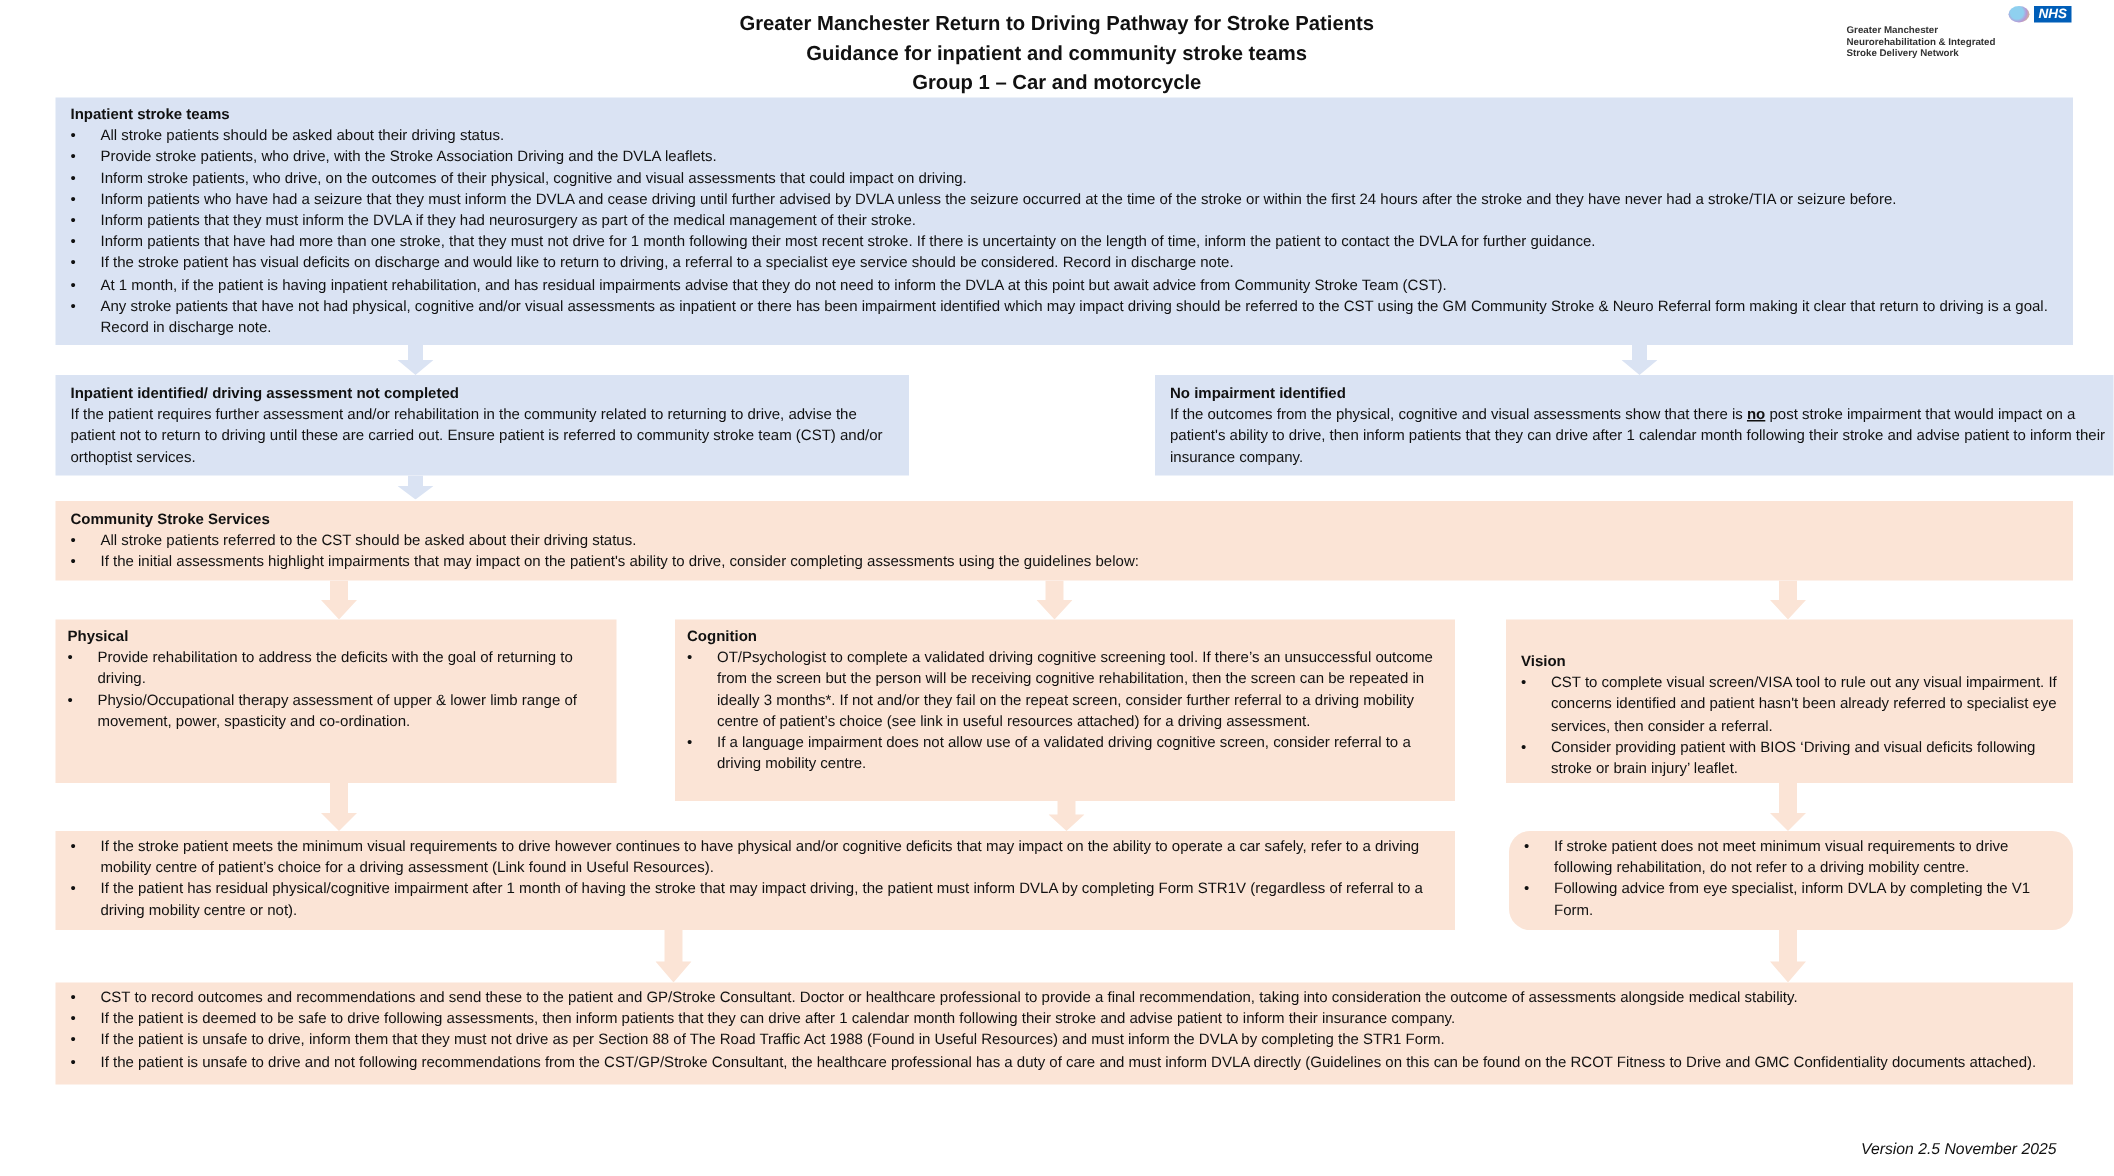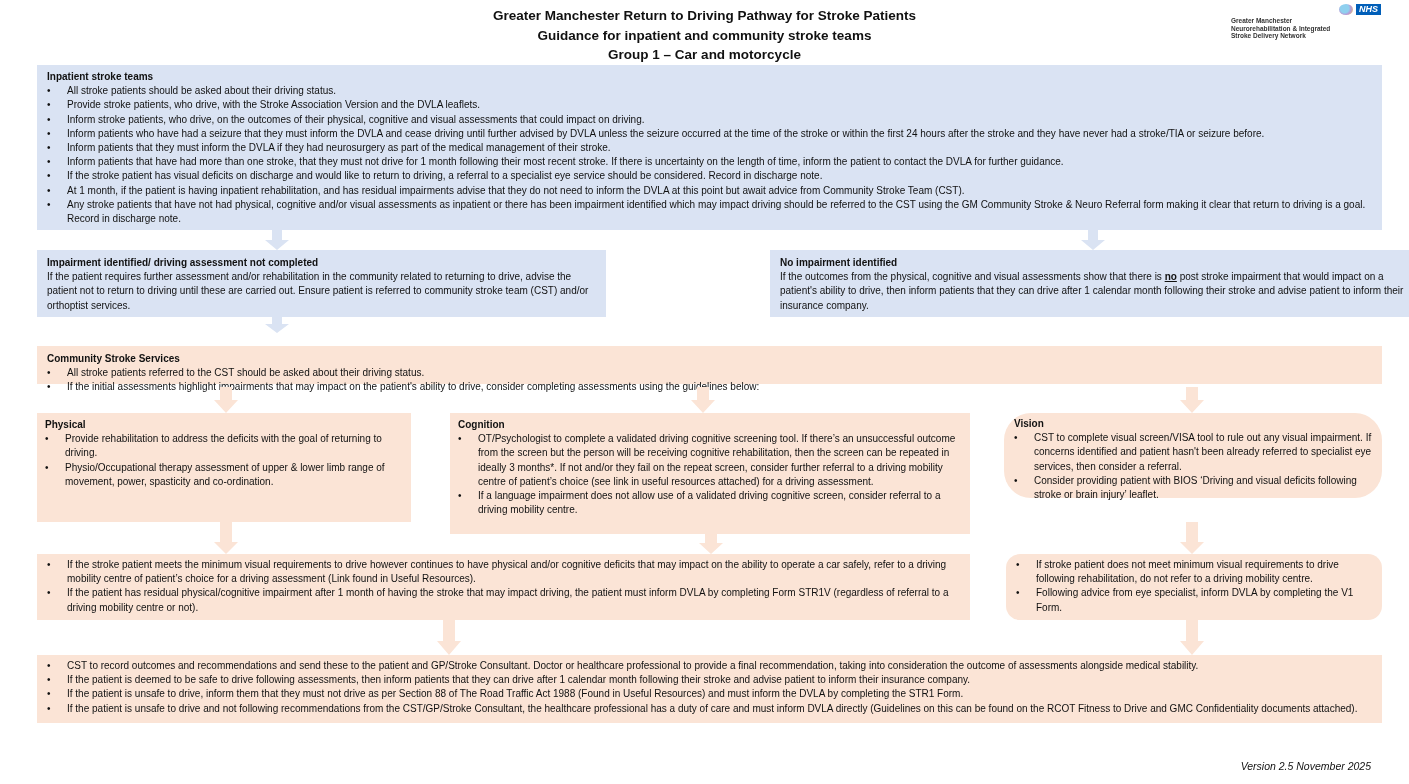--- a/index.html
+++ b/index.html
@@ -37,53 +37,53 @@
   </div>
   <div>Greater Manchester</div>
   <div>Neurorehabilitation &amp; Integrated</div>
   <div>Stroke Delivery Network</div>
 </div>
 
 <div class="box blue" style="left:37px; top:65px; width:1345px; height:165px; padding:5px 10px 0 10px; font-size:10px; line-height:14.2px;">
   <div class="head">Inpatient stroke teams</div>
   <ul>
     <li>All stroke patients should be asked about their driving status.</li>
-    <li>Provide stroke patients, who drive, with the Stroke Association Version and the DVLA leaflets.</li>
+    <li>Provide stroke patients, who drive, with the Stroke Association Driving and the DVLA leaflets.</li>
     <li>Inform stroke patients, who drive, on the outcomes of their physical, cognitive and visual assessments that could impact on driving.</li>
     <li>Inform patients who have had a seizure that they must inform the DVLA and cease driving until further advised by DVLA unless the seizure occurred at the time of the stroke or within the first 24 hours after the stroke and they have never had a stroke/TIA or seizure before.</li>
     <li>Inform patients that they must inform the DVLA if they had neurosurgery as part of the medical management of their stroke.</li>
     <li>Inform patients that have had more than one stroke, that they must not drive for 1 month following their most recent stroke.  If there is uncertainty on the length of time, inform the patient to contact the DVLA for further guidance.</li>
     <li>If the stroke patient has visual deficits on discharge and would like to return to driving, a referral to a specialist eye service should be considered. Record in discharge note.</li>
     <li>At 1 month, if the patient is having inpatient rehabilitation, and has residual impairments advise that they do not need to inform the DVLA at this point but await advice from Community Stroke Team (CST).</li>
     <li>Any stroke patients that have not had physical, cognitive and/or visual assessments as inpatient or there has been impairment identified which may impact driving should be referred to the CST using the GM Community Stroke &amp; Neuro Referral form making it clear that return to driving is a goal. Record in discharge note.</li>
   </ul>
 </div>
 
 <svg style="position:absolute; left:265px; top:230px;" width="24" height="20">
     <path d="M7 0 H17 V10 H24 L12 20 L0 10 H7 Z" fill="#dae3f3"></path>
   </svg>
 <svg style="position:absolute; left:1081px; top:230px;" width="24" height="20">
     <path d="M7 0 H17 V10 H24 L12 20 L0 10 H7 Z" fill="#dae3f3"></path>
   </svg>
 
 <div class="box blue" style="left:37px; top:250px; width:569px; height:67px; padding:6px 10px;">
-  <div class="head">Impairment identified/ driving assessment not completed</div>
+  <div class="head">Inpatient identified/ driving assessment not completed</div>
   <div>If the patient requires further assessment and/or rehabilitation in the community related to returning to drive, advise the patient not to return to driving until these are carried out. Ensure patient is referred to community stroke team (CST) and/or orthoptist services.</div>
 </div>
 
 <div class="box blue" style="left:770px; top:250px; width:648px; height:67px; padding:6px 10px;">
   <div class="head">No impairment identified</div>
   <div><span>If the outcomes from the physical, cognitive and visual assessments show that there is </span><u><b>no</b></u><span> post stroke impairment that would impact on a patient's ability to drive, then inform patients that they can drive after 1 calendar month following their stroke and advise patient to inform their insurance company.</span></div>
 </div>
 
 <svg style="position:absolute; left:265px; top:317px;" width="24" height="16">
     <path d="M7 0 H17 V7 H24 L12 16 L0 7 H7 Z" fill="#dae3f3"></path>
   </svg>
 
-<div class="box peach" style="left:37px; top:334px; width:1345px; height:38px; padding:6px 10px;margin-top:12px;">
+<div class="box peach" style="left:37px; top:334px; width:1345px; height:53px; padding:6px 10px;">
   <div class="head">Community Stroke Services</div>
   <ul>
     <li>All stroke patients referred to the CST should be asked about their driving status.</li>
     <li>If the initial  assessments highlight impairments that may impact on the patient's ability to drive, consider completing assessments using the guidelines below:</li>
   </ul>
 </div>
 
 <svg style="position:absolute; left:214px; top:387px;" width="24" height="26">
     <path d="M6 0 H18 V13 H24 L12 26 L0 13 H6 Z" fill="#fbe4d6"></path>
   </svg>
@@ -103,21 +103,21 @@
 </div>
 
 <div class="box peach" style="left:450px; top:413px; width:520px; height:121px; padding:5px 8px;">
   <div class="head">Cognition</div>
   <ul>
     <li>OT/Psychologist to complete a validated driving cognitive screening tool. If there’s an unsuccessful outcome from the screen but the person will be receiving cognitive rehabilitation, then the screen can be repeated in ideally 3 months*. If not and/or they fail on the repeat screen, consider further referral to a driving mobility centre of patient’s choice (see link in useful resources attached) for a driving assessment.</li>
     <li>If a language impairment does not allow use of a validated driving cognitive screen, consider referral to a driving mobility centre.</li>
   </ul>
 </div>
 
-<div class="box peach" style="left:1004px; top:413px; width:378px; height:85px; padding:4px 10px;border-radius:27px;">
+<div class="box peach" style="left:1004px; top:413px; width:378px; height:109px; padding:22px 10px;">
   <div class="head">Vision</div>
   <ul>
     <li>CST to complete visual screen/VISA tool to rule out any visual impairment. If concerns identified and patient hasn't been already referred to specialist eye services, then consider a referral.</li>
     <li>Consider providing patient with BIOS ‘Driving and visual deficits following stroke or brain injury’ leaflet.</li>
   </ul>
 </div>
 
 <svg style="position:absolute; left:214px; top:522px;" width="24" height="32">
     <path d="M6 0 H18 V20 H24 L12 32 L0 20 H6 Z" fill="#fbe4d6"></path>
   </svg>

